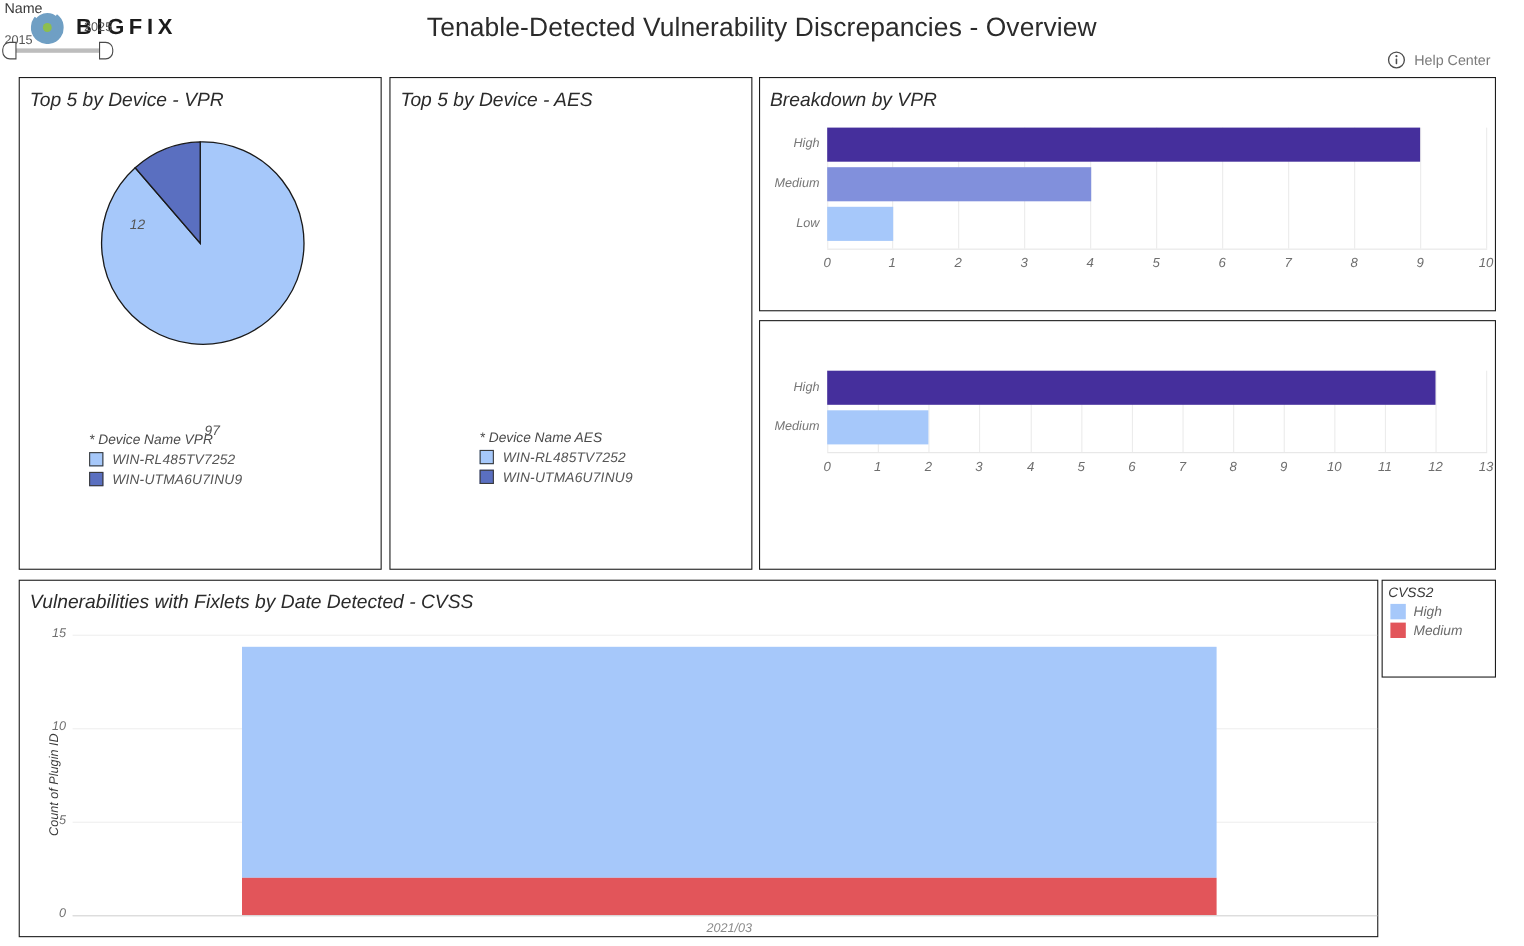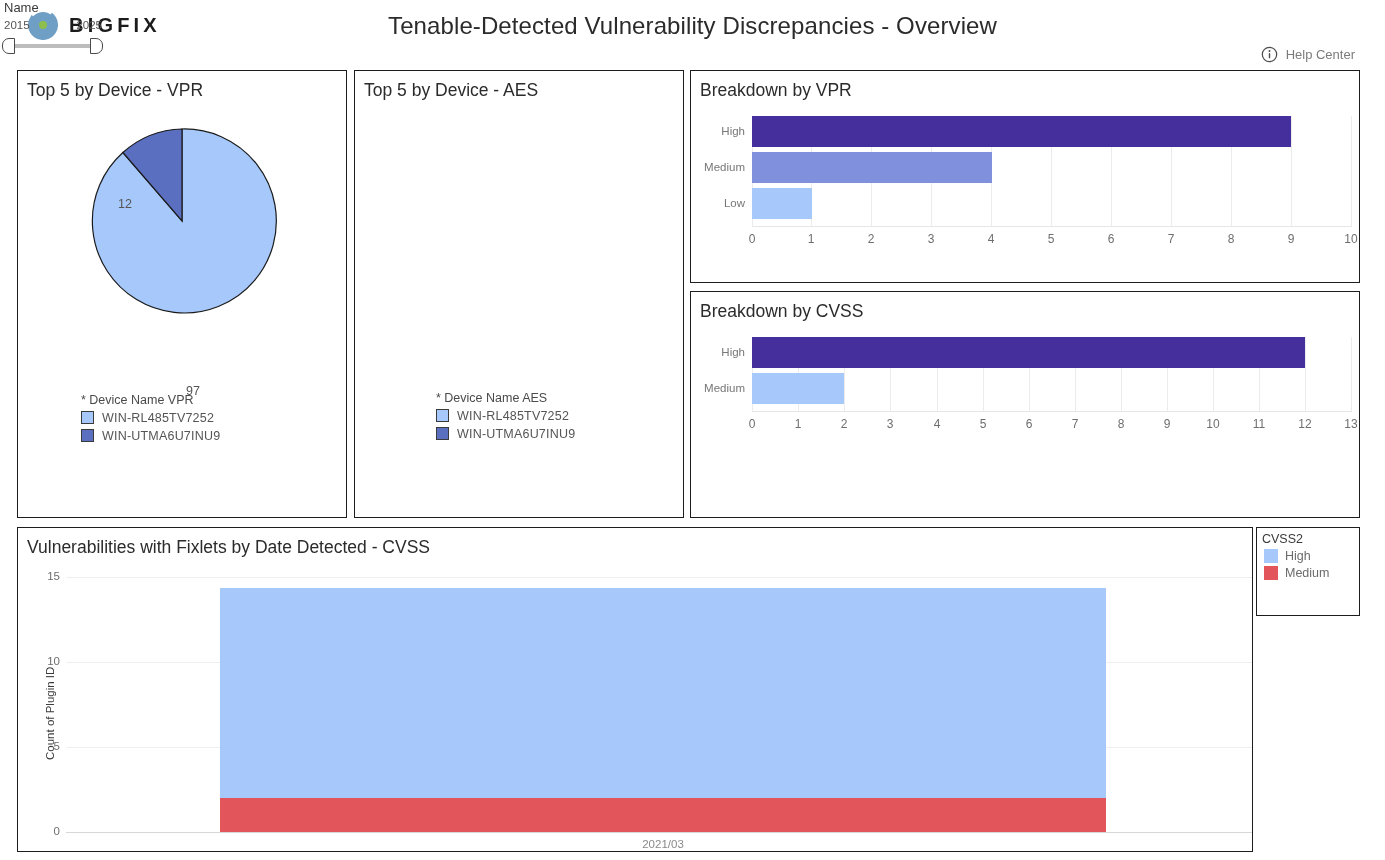--- a/index.html
+++ b/index.html
@@ -27,21 +27,21 @@
   }
   .help-center {
     position: absolute; right: 30px; top: 46px;
     display: flex; align-items: center; gap: 8px;
     font-size: 13px; color: #7b7b7b;
   }
   .info-icon { width: 17px; height: 17px; display: block; }
 
   
   .panel {
-    position: absolute; background: #fff; border: 1px solid #1d1d1d;
+    position: absolute; background: #fff; border: 1px solid #1d1d1d; font-style: italic;
   }
   .panel-title {
     font-size: 17.5px; color: #2b2b2b; font-weight: normal;
     padding: 9px 0 0 9px; letter-spacing: 0;
   }
 
   #panel-vpr-pie  { left: 17px;  top: 70px;  width: 330px; height: 448px; }
   #panel-aes-pie  { left: 354px; top: 70px;  width: 330px; height: 448px; }
   #panel-vpr-bars { left: 690px; top: 70px;  width: 670px; height: 213px; }
   #panel-cvss-bars{ left: 690px; top: 291px; width: 670px; height: 227px; }
@@ -87,21 +87,21 @@
   .legend-title { font-size: 12.5px; color: #3a3a3a; padding: 4px 0 3px 5px; }
   .legend-row { display: flex; align-items: center; gap: 7px; padding: 0 0 3px 7px; }
   .legend-swatch { width: 14px; height: 14px; flex: 0 0 auto; }
   .legend-label { font-size: 12.5px; color: #6b6b6b; }
 
   
   .year-title { font-size: 13px; color: #3a3a3a; padding: 0 0 4px 4px; }
   .year-bounds {
     position: relative; height: 16px; font-size: 11.5px; color: #555;
   }
-  .year-min { position: absolute; left: 4px; top: 0; }
+  .year-min { position: absolute; left: 4px; top: 12px; }
   .year-max { position: absolute; right: 2px; top: 0; }
   .year-track-wrap { position: relative; height: 18px; margin-top: 2px; }
   .year-track {
     position: absolute; left: 12px; right: 12px; top: 7px; height: 4px;
     background: #bdbdbd;
   }
   .year-handle {
     position: absolute; top: 1px; width: 13px; height: 16px;
     background: #fff; border: 1px solid #4a4a4a;
   }
@@ -217,21 +217,20 @@
       <span class="tick-label" style="left:345px; top:121px; width:30px;">5</span>
       <span class="tick-label" style="left:405px; top:121px; width:30px;">6</span>
       <span class="tick-label" style="left:465px; top:121px; width:30px;">7</span>
       <span class="tick-label" style="left:525px; top:121px; width:30px;">8</span>
       <span class="tick-label" style="left:585px; top:121px; width:30px;">9</span>
       <span class="tick-label" style="left:645px; top:121px; width:30px;">10</span>
     </div>
   </div>
 
   <div class="panel" id="panel-cvss-bars">
-    <div class="panel-title">Breakdown by CVSS</div>
 
     <div class="hbar-chart" style="position:absolute; left:0; top:40px; width:670px; height:140px;">
 
       <div class="gridline" style="left:61px;   top:5px; height:74px;"></div>
       <div class="gridline" style="left:107px;  top:5px; height:74px;"></div>
       <div class="gridline" style="left:153px;  top:5px; height:74px;"></div>
       <div class="gridline" style="left:199px;  top:5px; height:74px;"></div>
       <div class="gridline" style="left:246px;  top:5px; height:74px;"></div>
       <div class="gridline" style="left:292px;  top:5px; height:74px;"></div>
       <div class="gridline" style="left:338px;  top:5px; height:74px;"></div>

